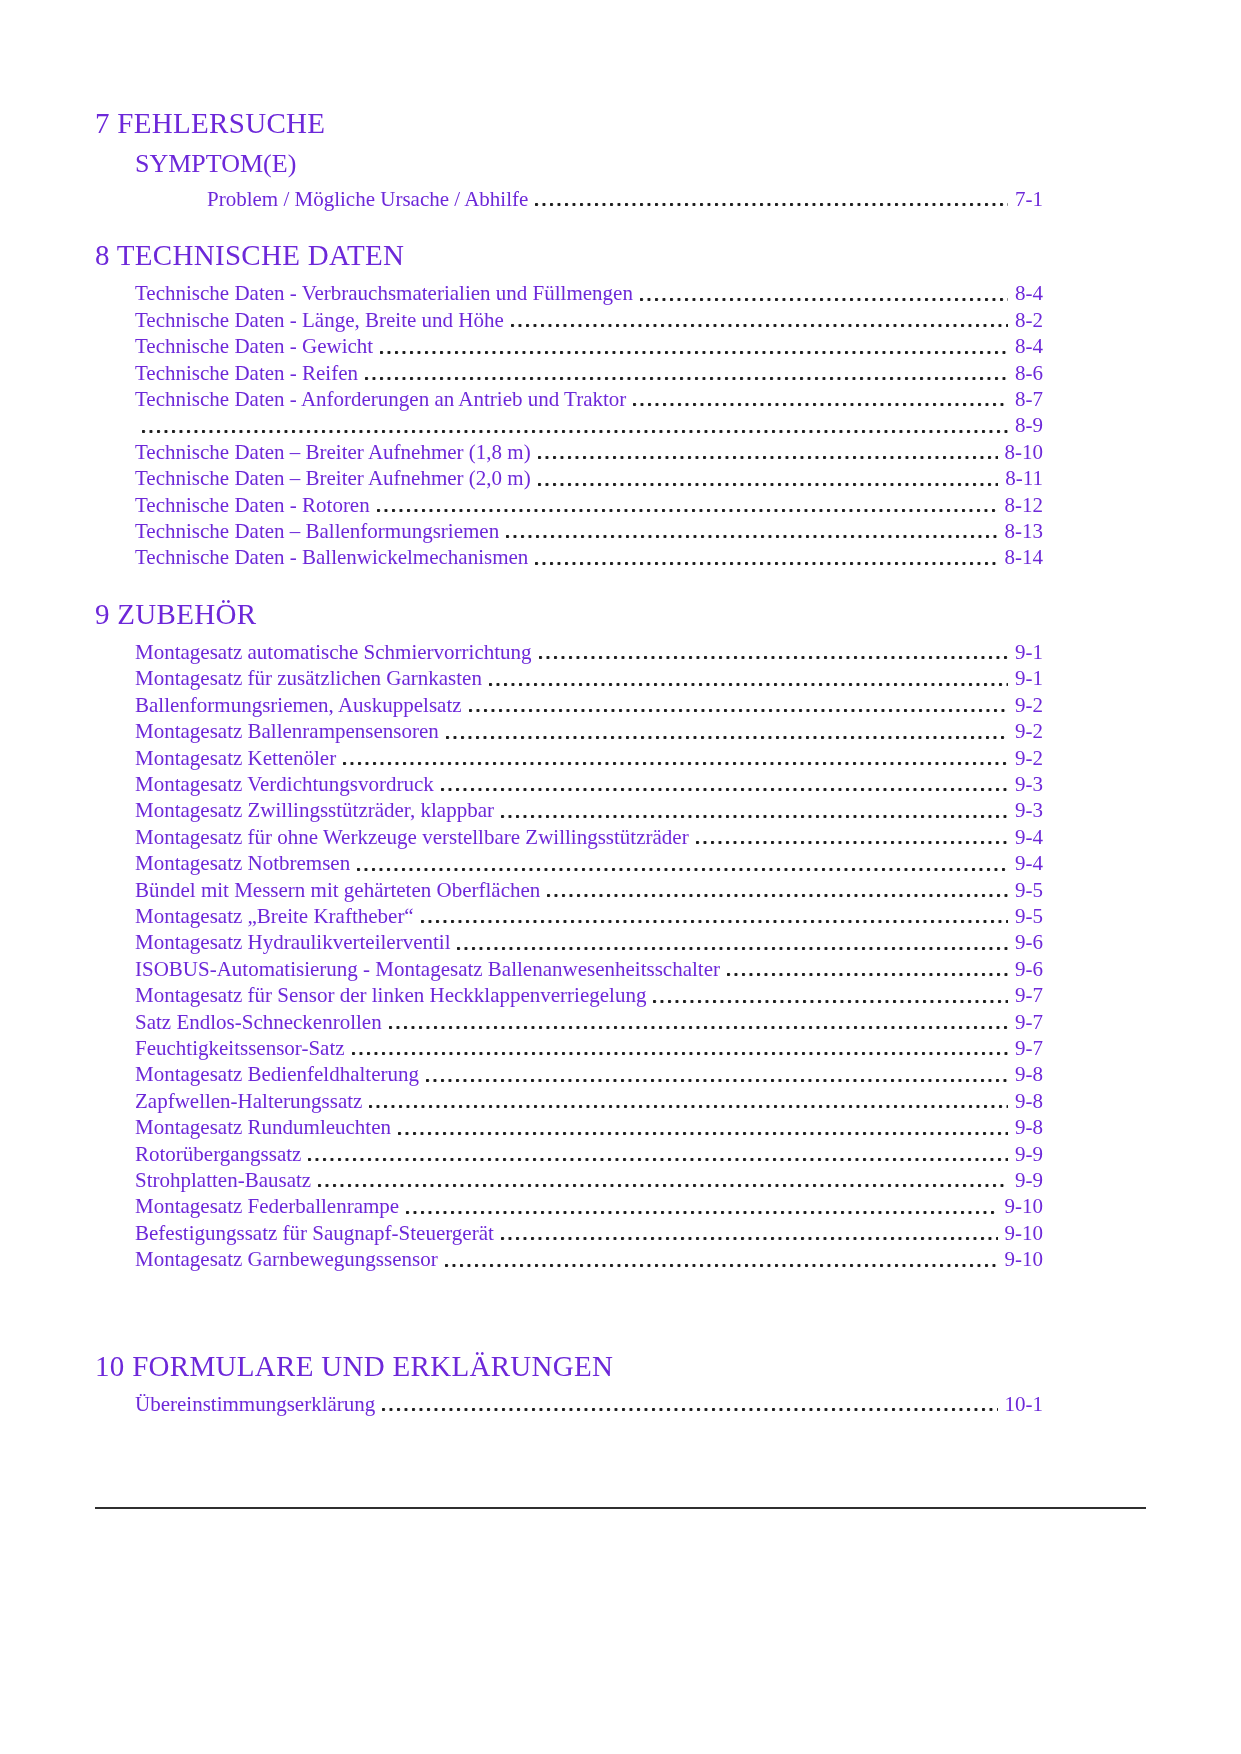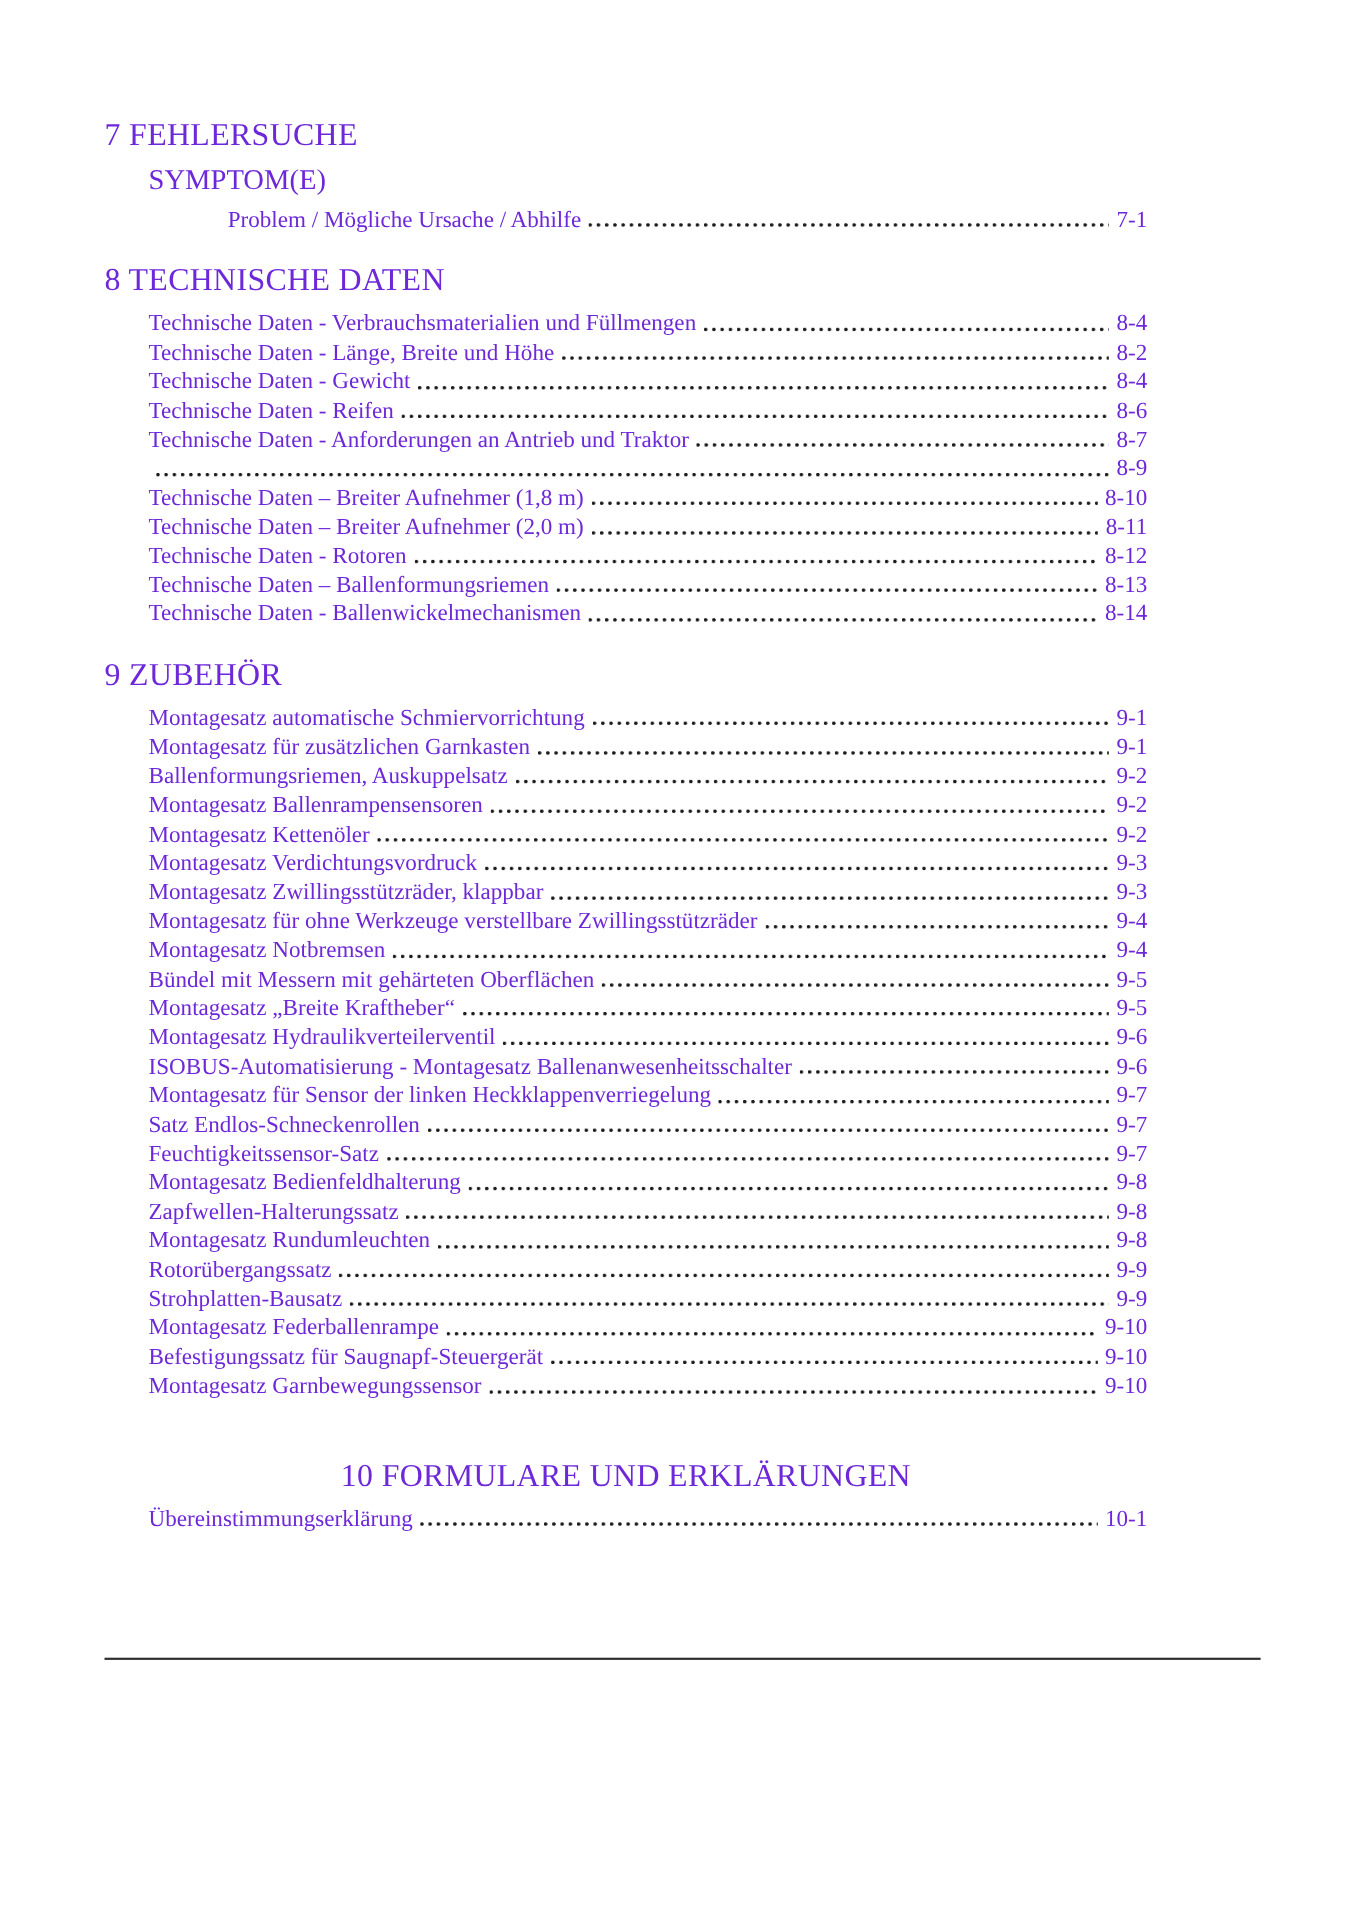--- a/index.html
+++ b/index.html
@@ -18,21 +18,21 @@
 
   .content {
     position: absolute;
     left: 95px;
     top: 106px;
     width: 948px; 
   }
 
   .toc-section { margin-top: 26px; }
   .toc-section:first-child { margin-top: 0; }
-  .toc-section.last { margin-top: 52px; text-align: center; }
+  .toc-section.last { margin-top: 76px; }
 
   .section-heading {
     font-size: 29px;
     font-weight: 400;
     margin: 0;
     line-height: 34px;
     letter-spacing: 0.3px;
     white-space: nowrap;
   }
 

